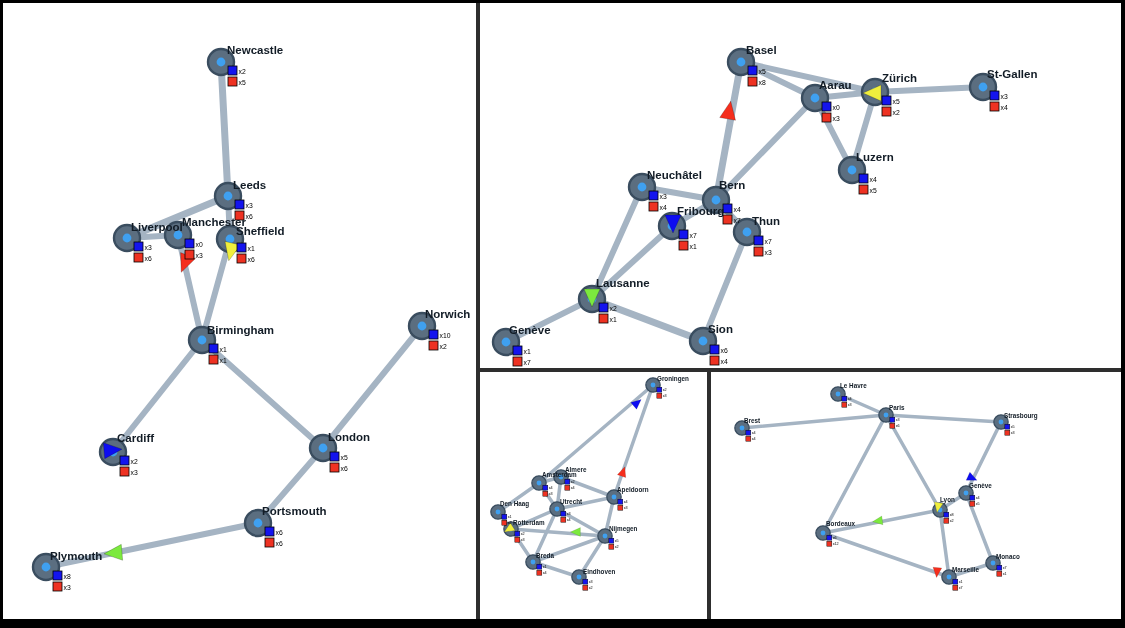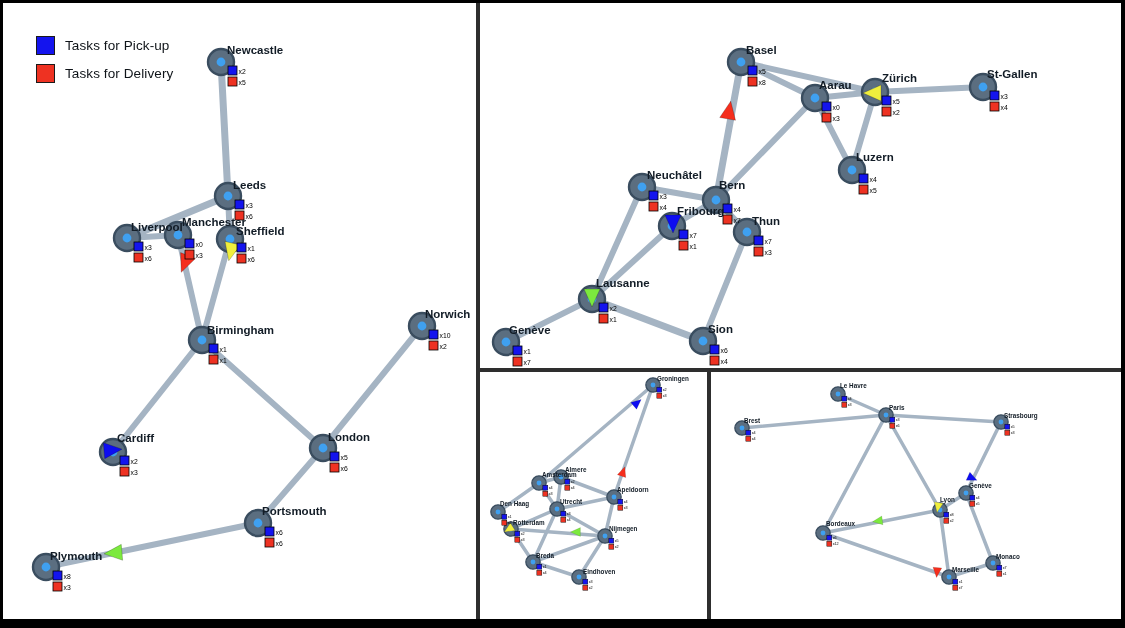--- a/index.html
+++ b/index.html
@@ -399,23 +399,13 @@
     <rect x="476" y="3" width="4" height="617" fill="#2e2e2e"></rect>
     <rect x="476" y="368" width="646" height="4" fill="#2e2e2e"></rect>
     <rect x="707" y="368" width="4" height="252" fill="#2e2e2e"></rect>
 
     <rect x="0" y="0" width="1125" height="3" fill="#000"></rect>
     <rect x="0" y="0" width="3" height="628" fill="#000"></rect>
     <rect x="1121" y="0" width="4" height="628" fill="#000"></rect>
     <rect x="0" y="619" width="1125" height="9" fill="#000"></rect>
   </svg>
 
-  <div id="legend">
-    <div class="legend-row">
-      <span class="legend-swatch" id="pickup-swatch" style="background: rgb(20, 20, 238);"></span>
-      <span class="legend-label">Tasks for Pick-up</span>
-    </div>
-    <div class="legend-row">
-      <span class="legend-swatch" id="delivery-swatch" style="background: rgb(238, 50, 34);"></span>
-      <span class="legend-label">Tasks for Delivery</span>
-    </div>
-  </div>
 </div>
 
 </body></html>

